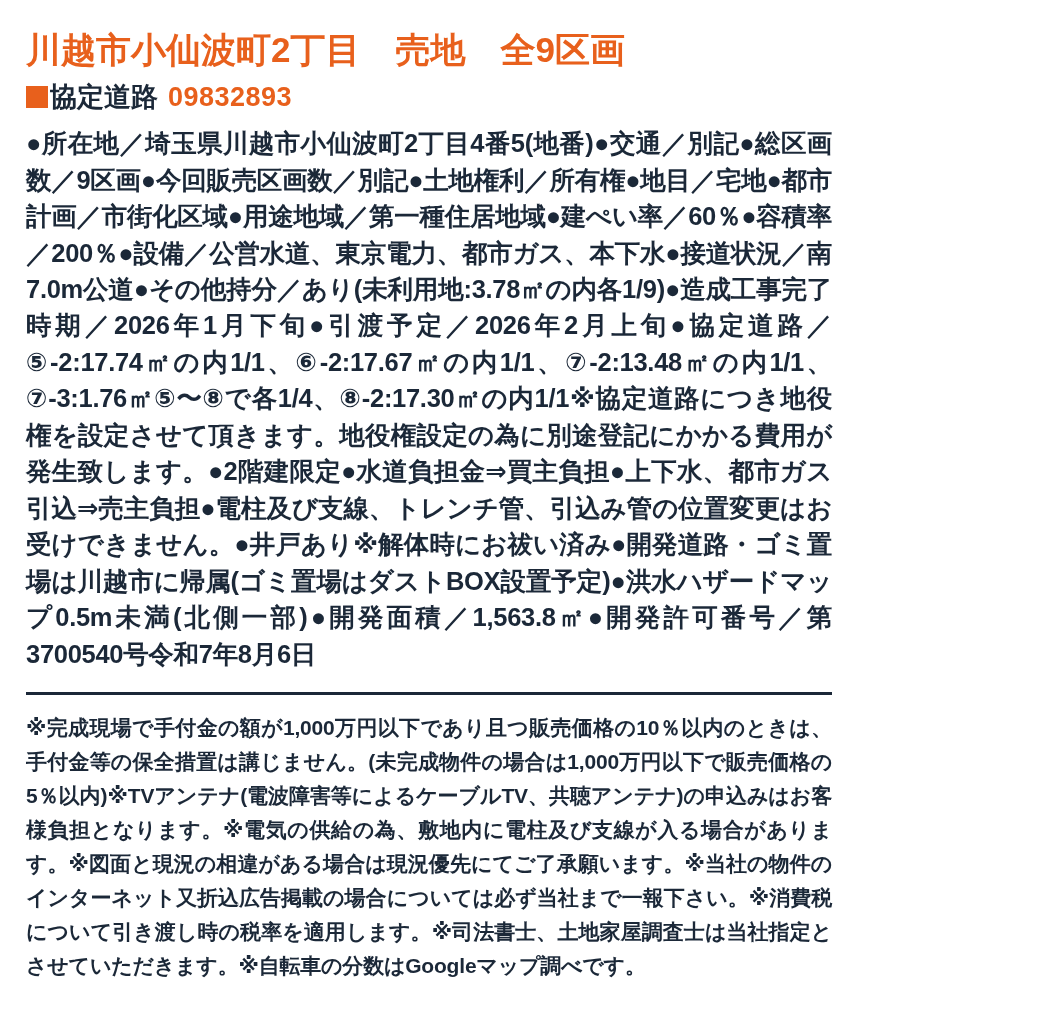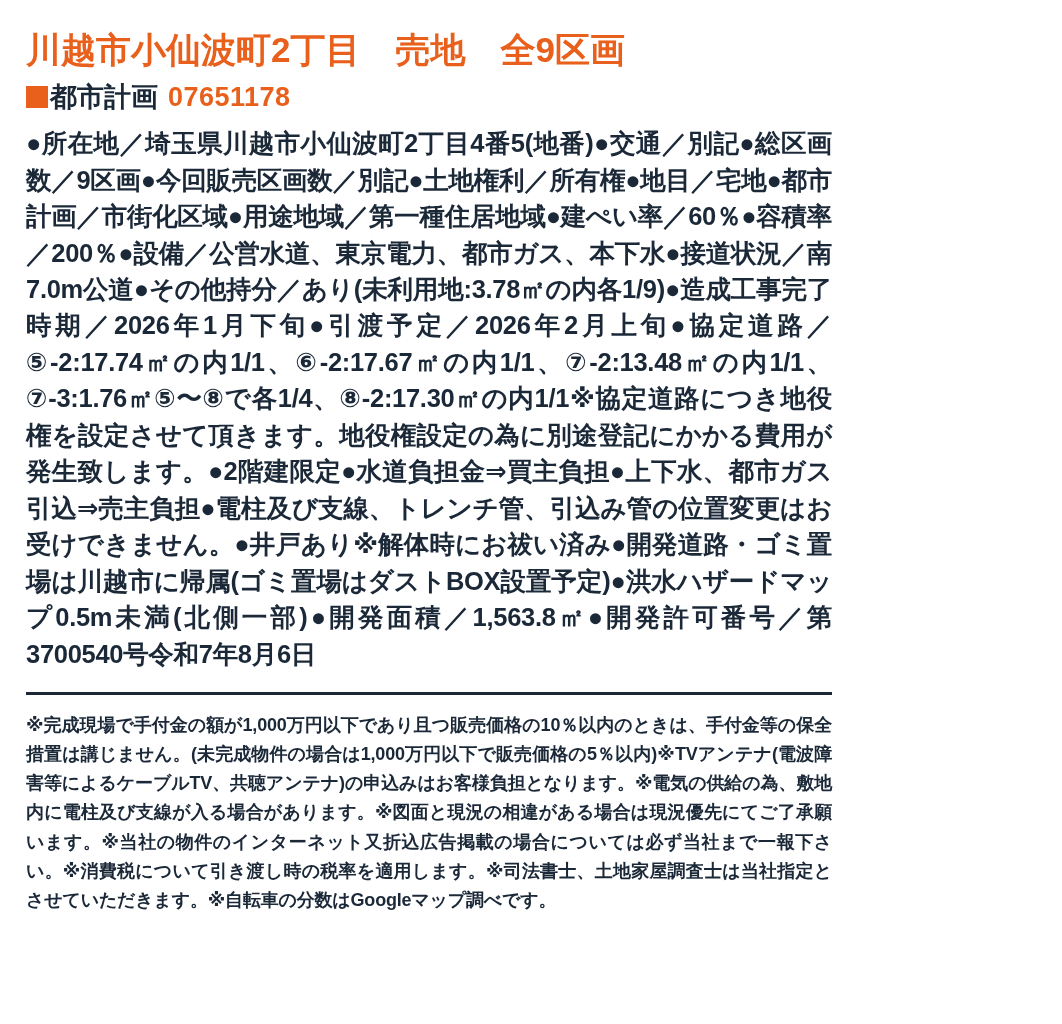--- a/index.html
+++ b/index.html
@@ -72,39 +72,39 @@
   }
   
   .divider {
     border: 0;
     border-top: 3px solid #1b2838;
     margin: 20px 0 16px 0;
   }
   
   .notes {
     color: #1b2838;
-    font-size: 18px;
+    font-size: 21px;
     font-weight: bold;
     line-height: 1.62;
     letter-spacing: -0.2px;
     text-align: justify;
     text-justify: inter-character;
   }
 </style>
 </head>
 <body>
 
 <div class="page">
 
   <h1 class="title">川越市小仙波町2丁目　売地　全9区画</h1>
 
   <div class="propno-row">
     <span class="propno-square"></span>
-    <span class="propno-label">都市計画</span>
-    <span class="propno-value">07651178</span>
+    <span class="propno-label">協定道路</span>
+    <span class="propno-value">09832893</span>
   </div>
 
   <div class="spec-body">●所在地／埼玉県川越市小仙波町2丁目4番5(地番)●交通／別記●総区画数／9区画●今回販売区画数／別記●土地権利／所有権●地目／宅地●都市計画／市街化区域●用途地域／第一種住居地域●建ぺい率／60％●容積率／200％●設備／公営水道、東京電力、都市ガス、本下水●接道状況／南7.0m公道●その他持分／あり(未利用地:3.78㎡の内各1/9)●造成工事完了時期／2026年1月下旬●引渡予定／2026年2月上旬●協定道路／⑤-2:17.74㎡の内1/1、⑥-2:17.67㎡の内1/1、⑦-2:13.48㎡の内1/1、⑦-3:1.76㎡⑤〜⑧で各1/4、⑧-2:17.30㎡の内1/1※協定道路につき地役権を設定させて頂きます。地役権設定の為に別途登記にかかる費用が発生致します。●2階建限定●水道負担金⇒買主負担●上下水、都市ガス引込⇒売主負担●電柱及び支線、トレンチ管、引込み管の位置変更はお受けできません。●井戸あり※解体時にお祓い済み●開発道路・ゴミ置場は川越市に帰属(ゴミ置場はダストBOX設置予定)●洪水ハザードマップ0.5m未満(北側一部)●開発面積／1,563.8㎡●開発許可番号／第3700540号令和7年8月6日</div>
 
   <hr class="divider">
 
   <div class="notes">※完成現場で手付金の額が1,000万円以下であり且つ販売価格の10％以内のときは、手付金等の保全措置は講じません。(未完成物件の場合は1,000万円以下で販売価格の5％以内)※TVアンテナ(電波障害等によるケーブルTV、共聴アンテナ)の申込みはお客様負担となります。※電気の供給の為、敷地内に電柱及び支線が入る場合があります。※図面と現況の相違がある場合は現況優先にてご了承願います。※当社の物件のインターネット又折込広告掲載の場合については必ず当社まで一報下さい。※消費税について引き渡し時の税率を適用します。※司法書士、土地家屋調査士は当社指定とさせていただきます。※自転車の分数はGoogleマップ調べです。</div>
 
 </div>
 

